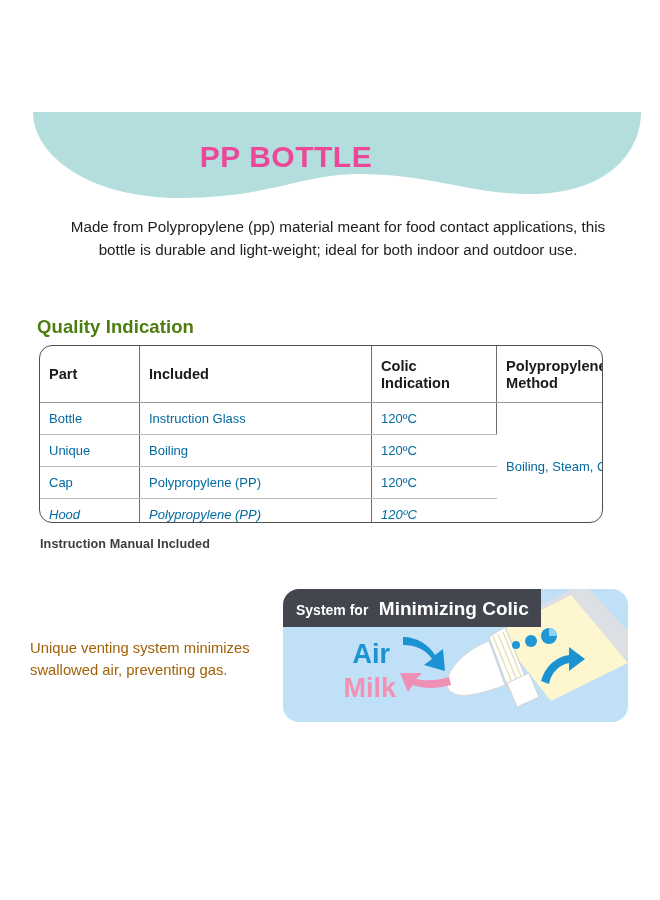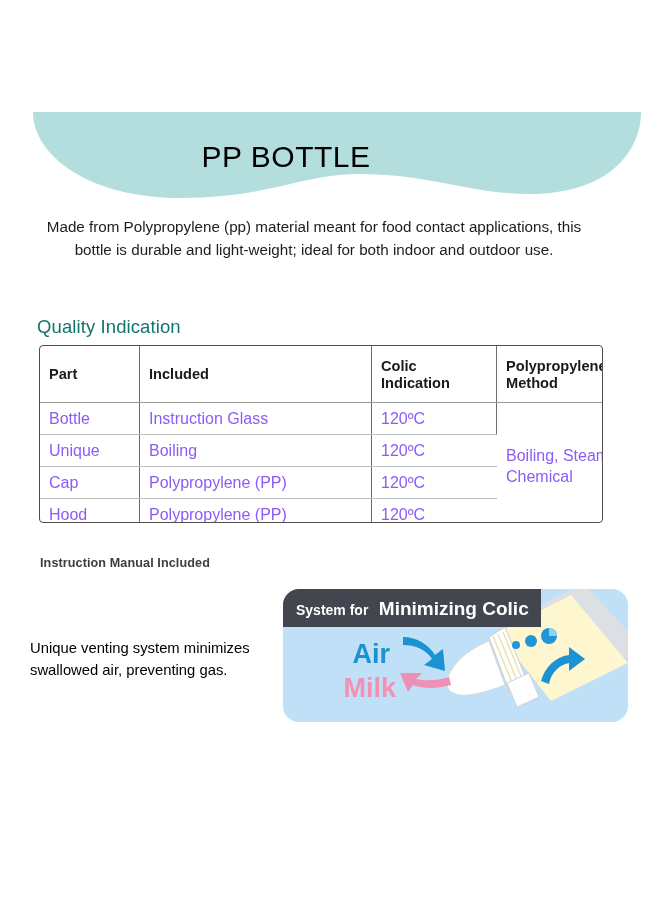--- a/index.html
+++ b/index.html
@@ -26,121 +26,121 @@
   }
   .header-blob-wrap svg { display: block; }
 
   .page-title {
     position: absolute;
     left: 0;
     top: 140px;
     width: 572px;
     text-align: center;
     font-size: 30px;
-    font-weight: normal;
+    font-weight: bold;
     letter-spacing: 0.5px;
-    color: #000000;
+    color: #ec4899;
   }
 
   .intro-text {
     position: absolute;
-    left: 34px;
+    left: 58px;
     top: 200px;
     width: 560px;
     text-align: center;
     font-size: 15.2px;
     line-height: 1.52;
     color: #1d1d1d;
   }
 
   
   .section-heading {
     position: absolute;
     left: 37px;
     top: 316px;
     font-size: 18.5px;
-    font-weight: normal;
-    color: #0f766e;
+    font-weight: bold;
+    color: #4d7c0f;
     letter-spacing: 0.1px;
   }
 
   .spec-table-wrap {
     position: absolute;
     left: 39px;
     top: 345px;
     width: 564px;
     height: 178px;
     border: 1px solid #4f4f4f;
-    border-radius: 4px;
+    border-radius: 13px;
     box-sizing: border-box;
     overflow: hidden;
     background: #fff;
   }
   table.spec-table {
     width: 100%;
     height: 100%;
     border-collapse: collapse;
     table-layout: fixed;
   }
   table.spec-table th,
   table.spec-table td {
     padding: 0 9px;
     text-align: left;
     vertical-align: middle;
     font-weight: normal;
-    font-size: 16px;
-    color: #8b5cf6;
+    font-size: 13px;
+    color: #0369a1;
     border-right: 1px solid #6d6d6d;
     border-bottom: 1px solid #bcbcbc;
   }
   table.spec-table tr.header-row th {
     font-weight: bold;
     font-size: 14.6px;
     color: #1a1a1a;
     line-height: 1.17;
     border-bottom: 1px solid #9a9a9a;
     height: 54px;
     padding-top: 2px;
   }
   table.spec-table tr.data-row td { height: 31px; }
-  table.spec-table tr:last-child td { border-bottom: none; }
+  table.spec-table tr:last-child td { border-bottom: none; font-style: italic; }
   table.spec-table th:last-child,
   table.spec-table td:last-child { border-right: none; }
   td.steril-cell {
     vertical-align: middle;
     line-height: 1.33;
     padding-left: 13px;
   }
   th.col-part   { width: 81px;  padding-left: 16px; }
   th.col-mat    { width: 213px; padding-left: 12px; }
   th.col-heat   { width: 106px; padding-left: 11px; }
   th.col-ster   { width: 164px; padding-left: 13px; }
   td.cell-part  { padding-left: 16px; }
   td.cell-mat   { padding-left: 12px; }
   td.cell-heat  { padding-left: 11px; }
 
   .manual-note {
     position: absolute;
     left: 40px;
-    top: 556px;
+    top: 537px;
     font-size: 12.6px;
     font-weight: bold;
     color: #3d3d3d;
     letter-spacing: 0.1px;
   }
 
   
   .venting-text {
     position: absolute;
     left: 30px;
     top: 622px;
     width: 240px;
     font-size: 14.8px;
     line-height: 1.52;
-    color: #000000;
+    color: #a16207;
   }
 
   
   .colic-figure {
     position: absolute;
     left: 283px;
     top: 589px;
     width: 345px;
     height: 133px;
   }

